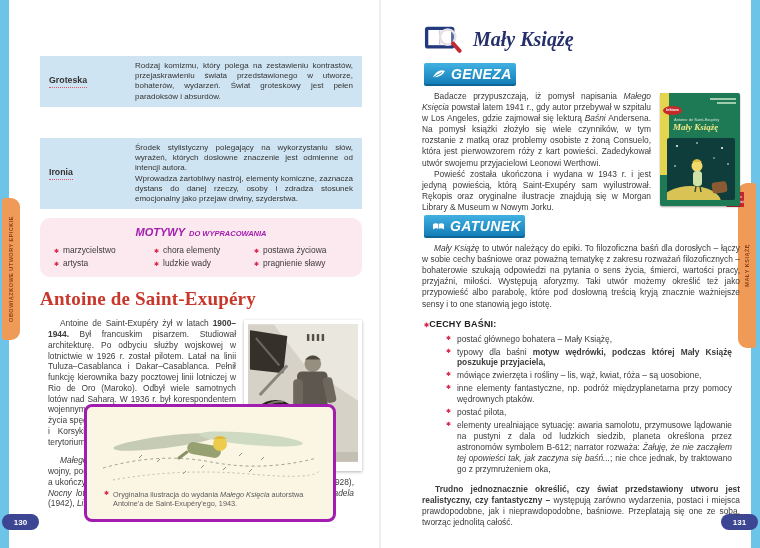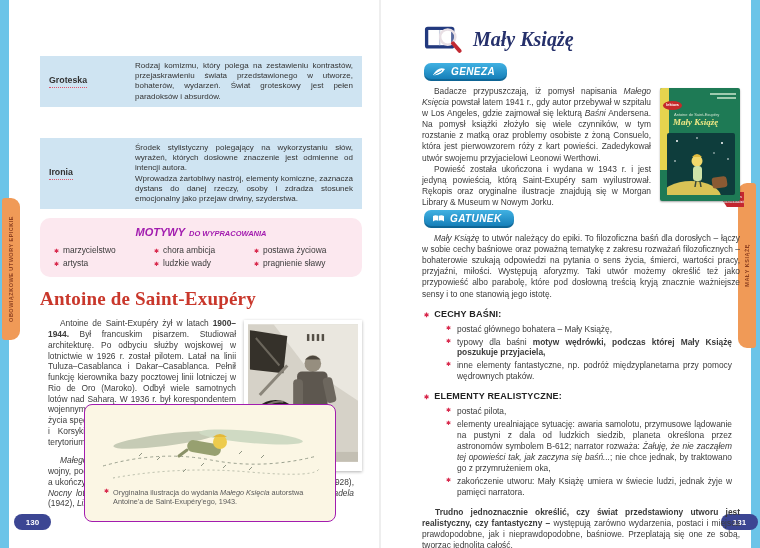--- a/index.html
+++ b/index.html
@@ -14,21 +14,21 @@
   .strip.left{left:0;} .strip.right{left:751px;}
   .gutter{position:absolute;left:379px;top:0;width:2px;height:548px;
           background:linear-gradient(90deg,#f3f3f3,#e9e9e9,#f3f3f3);}
   .side-tab{position:absolute;background:#f09a57;display:flex;align-items:center;justify-content:center;}
   .side-tab.l{left:2px;top:198px;width:18px;height:142px;border-radius:3px 9px 9px 3px;}
   .side-tab.r{left:738px;top:183px;width:18px;height:165px;border-radius:9px 3px 3px 9px;}
   .vtext{writing-mode:vertical-rl;transform:rotate(180deg);font-size:5.5px;font-weight:700;
          letter-spacing:.5px;color:rgba(125,48,22,.85);white-space:nowrap;}
   .pill{position:absolute;top:514px;width:37px;height:16px;background:#3c4693;border-radius:8px;
         color:#fff;font-size:8px;font-weight:700;display:flex;align-items:center;justify-content:center;}
-  .pill.l{left:14px;} .pill.r{left:721px;}
+  .pill.l{left:2px;} .pill.r{left:721px;}
   .exam-tag{position:absolute;left:722px;top:192px;width:22px;height:15px;background:#c42730;
             clip-path:polygon(22% 0,100% 0,100% 100%,22% 100%,0 50%);
             display:flex;flex-direction:column;align-items:center;justify-content:center;
             color:#fff;font-size:3.5px;line-height:1.2;font-weight:700;padding-left:3px;}
 
   
   .lpage{position:absolute;left:40px;top:28px;width:322px;}
   .tbl{display:grid;grid-template-columns:86px 1fr;row-gap:3px;margin-bottom:9px;}
   .cell{background:#cfe4f2;padding:5px 9px;font-size:8px;line-height:1.28;color:#333;text-align:justify;white-space:pre-line;margin-top:28px;}
   .cell.term{display:flex;align-items:center;font-weight:700;font-size:8.8px;white-space:normal;}
@@ -42,48 +42,48 @@
   .mitem{font-size:8.4px;color:#3a3a3a;display:flex;gap:4px;align-items:baseline;text-align:right;}
   .bu{color:#d8274b;font-size:6px;flex:none;}
   h2.author{font-family:"Liberation Serif",serif;font-size:19px;font-weight:700;color:#c9372b;
             margin:4px 0 7px;letter-spacing:.2px;}
   .bio{font-size:8.4px;line-height:1.28;text-align:justify;}
   .bio p{margin:8px;text-indent:12px;}
   .photo{float:right;width:118px;margin:2px 0 4px 8px;background:#fff;padding:4px 4px 9px;
          box-shadow:0 1px 3px rgba(0,0,0,.3);}
   .photo svg{display:block;width:110px;height:138px;}
   .illus-box{position:absolute;left:84px;top:404px;width:252px;height:118px;background:#fbf6e4;
-             border:1px solid #a21caf;border-radius:8px;padding:5px 10px 6px;}
+             border:3px solid #a21caf;border-radius:8px;padding:5px 10px 6px;}
   .illus-box svg{display:block;margin:0 auto;}
   .cap{display:flex;gap:4px;font-size:7.3px;line-height:1.3;color:#5a5a5a;width:212px;margin:2px auto 0;}
 
   
   .rpage{position:absolute;left:422px;top:24px;width:318px;}
   .title-row{display:flex;align-items:center;gap:11px;margin:0 0 7px 2px;}
   .title-row h1{margin:0;font-family:"Liberation Serif",serif;font-style:italic;font-weight:700;
                 font-size:20px;color:#25306b;}
-  .badge{display:inline-flex;align-items:center;gap:5px;padding:3px 12px 4px 8px;border-radius:7px;
+  .badge{display:inline-flex;align-items:center;gap:5px;padding:3px 4px 4px 8px;border-radius:2px;
          background:linear-gradient(180deg,#41b1e2,#1079b4);box-shadow:inset 0 -2px 0 rgba(0,0,0,.18);
-         color:#fff;font-style:italic;font-weight:700;font-size:10px;letter-spacing:.4px;margin:2px 0 5px 2px;}
+         color:#fff;font-style:italic;font-weight:700;font-size:14px;letter-spacing:.4px;margin:2px 0 5px 2px;}
   .rtxt{font-size:8.4px;line-height:1.32;text-align:justify;}
   .rtxt p{margin:0;text-indent:12px;}
   .cover{float:right;width:80px;height:113px;margin:2px 0 6px 9px;position:relative;background:#1e7a55;
          border-radius:2px;box-shadow:0 1px 2px rgba(0,0,0,.35);overflow:hidden;}
   .cover .stripe{position:absolute;left:0;top:0;width:9px;height:82px;background:#e5d44e;}
   .cover .lektura{position:absolute;left:3px;top:13px;width:19px;height:9px;background:#c52a2a;
                   border-radius:50%;color:#fff;font-size:3.8px;font-weight:700;display:flex;
                   align-items:center;justify-content:center;}
   .cover .ser1,.cover .ser2{position:absolute;right:4px;height:2px;background:#bfe0c5;opacity:.8;}
   .cover .ser1{top:5px;width:26px;} .cover .ser2{top:9px;width:19px;}
   .cover .cauthor{position:absolute;left:14px;top:24px;font-size:4px;color:#cfe3cf;white-space:nowrap;}
   .cover .ctitle{position:absolute;left:13px;top:29px;font-family:"Liberation Serif",serif;
                  font-weight:700;font-style:italic;font-size:9px;color:#f2ea86;white-space:nowrap;}
   .cover .cart{position:absolute;left:7px;top:45px;right:5px;bottom:6px;background:#0e3d3c;border-radius:2px;}
   .clear{clear:both;}
-  .sec-h{display:flex;gap:5px;align-items:baseline;font-weight:700;font-size:9px;color:#222;
+  .sec-h{display:flex;align-items:baseline;font-weight:700;font-size:9px;color:#222;
          margin:9px 0 5px 2px;letter-spacing:.2px;}
   .items{padding-left:16px;}
   .li{position:relative;padding-left:11px;margin:2px 8px;font-size:8.4px;line-height:1.3;text-align:justify;}
   .li .bu{position:absolute;left:0;top:1px;}
   .summary{margin-top:9px;font-size:8.4px;line-height:1.32;text-align:justify;text-indent:13px;}
 </style>
 </head>
 <body>
 
 <div class="canvas">
@@ -129,21 +129,21 @@
         <div class="mitem">
             <span class="bu">✱</span>
             <span>marzycielstwo</span>
           </div>
         <div class="mitem">
             <span class="bu">✱</span>
             <span>artysta</span>
           </div>
         <div class="mitem">
             <span class="bu">✱</span>
-            <span>chora ambicja</span>
+            <span>chora elementy</span>
           </div>
         <div class="mitem">
             <span class="bu">✱</span>
             <span>ludzkie wady</span>
           </div>
         <div class="mitem">
             <span class="bu">✱</span>
             <span>postawa życiowa</span>
           </div>
         <div class="mitem">
@@ -277,29 +277,25 @@
       <p><span class="i">Mały Książę</span><span> to utwór należący do epiki. To filozoficzna baśń dla dorosłych – łączy w sobie cechy baśniowe oraz poważną tematykę z zakresu rozważań filozoficznych – bohaterowie szukają odpowiedzi na pytania o sens życia, śmierci, wartości pracy, przyjaźni, miłości. Występują aforyzmy. Taki utwór możemy określić też jako przypowieść albo parabolę, które pod dosłowną treścią kryją znacznie ważniejsze sensy i to one stanowią jego istotę.</span></p>
     </div>
 
     <div class="sec-h">
       <span class="bu">✱</span>
       <span>CECHY BAŚNI:</span>
     </div>
     <div class="items">
       <div class="li"><span class="bu">✱</span><span><span>postać głównego bohatera – Mały Książę,</span></span></div>
       <div class="li"><span class="bu">✱</span><span><span>typowy dla baśni </span><span class="b">motyw wędrówki, podczas której Mały Książę poszukuje przyjaciela,</span></span></div>
+      <div class="li"><span class="bu">✱</span><span><span>mówiące zwierzęta i rośliny – lis, wąż, kwiat, róża – są uosobione,</span></span></div>
       <div class="li"><span class="bu">✱</span><span><span>inne elementy fantastyczne, np. podróż międzyplanetarna przy pomocy wędrownych ptaków.</span></span></div>
     </div>
 
-    <div class="sec-h">
-      <span class="bu">✱</span>
-      <span>ELEMENTY REALISTYCZNE:</span>
-    </div>
     <div class="items">
       <div class="li"><span class="bu">✱</span><span><span>postać pilota,</span></span></div>
       <div class="li"><span class="bu">✱</span><span><span>elementy urealniające sytuację: awaria samolotu, przymusowe lądowanie na pustyni z dala od ludzkich siedzib, planeta określona przez astronomów symbolem B-612; narrator rozważa: </span><span class="i">Żałuję, że nie zacząłem tej opowieści tak, jak zaczyna się baśń...</span><span>; nie chce jednak, by traktowano go z przymrużeniem oka,</span></span></div>
-      <div class="li"><span class="bu">✱</span><span><span>zakończenie utworu: Mały Książę umiera w świecie ludzi, jednak żyje w pamięci narratora.</span></span></div>
     </div>
 
     <div class="summary"><span class="b">Trudno jednoznacznie określić, czy świat przedstawiony utworu jest realistyczny, czy fantastyczny – </span><span>występują zarówno wydarzenia, postaci i miejsca prawdopodobne, jak i nieprawdopodobne, baśniowe. Przeplatają się one ze sobą, tworząc jednolitą całość.</span></div>
   </div>
 
 </div>
 
 </body></html>

